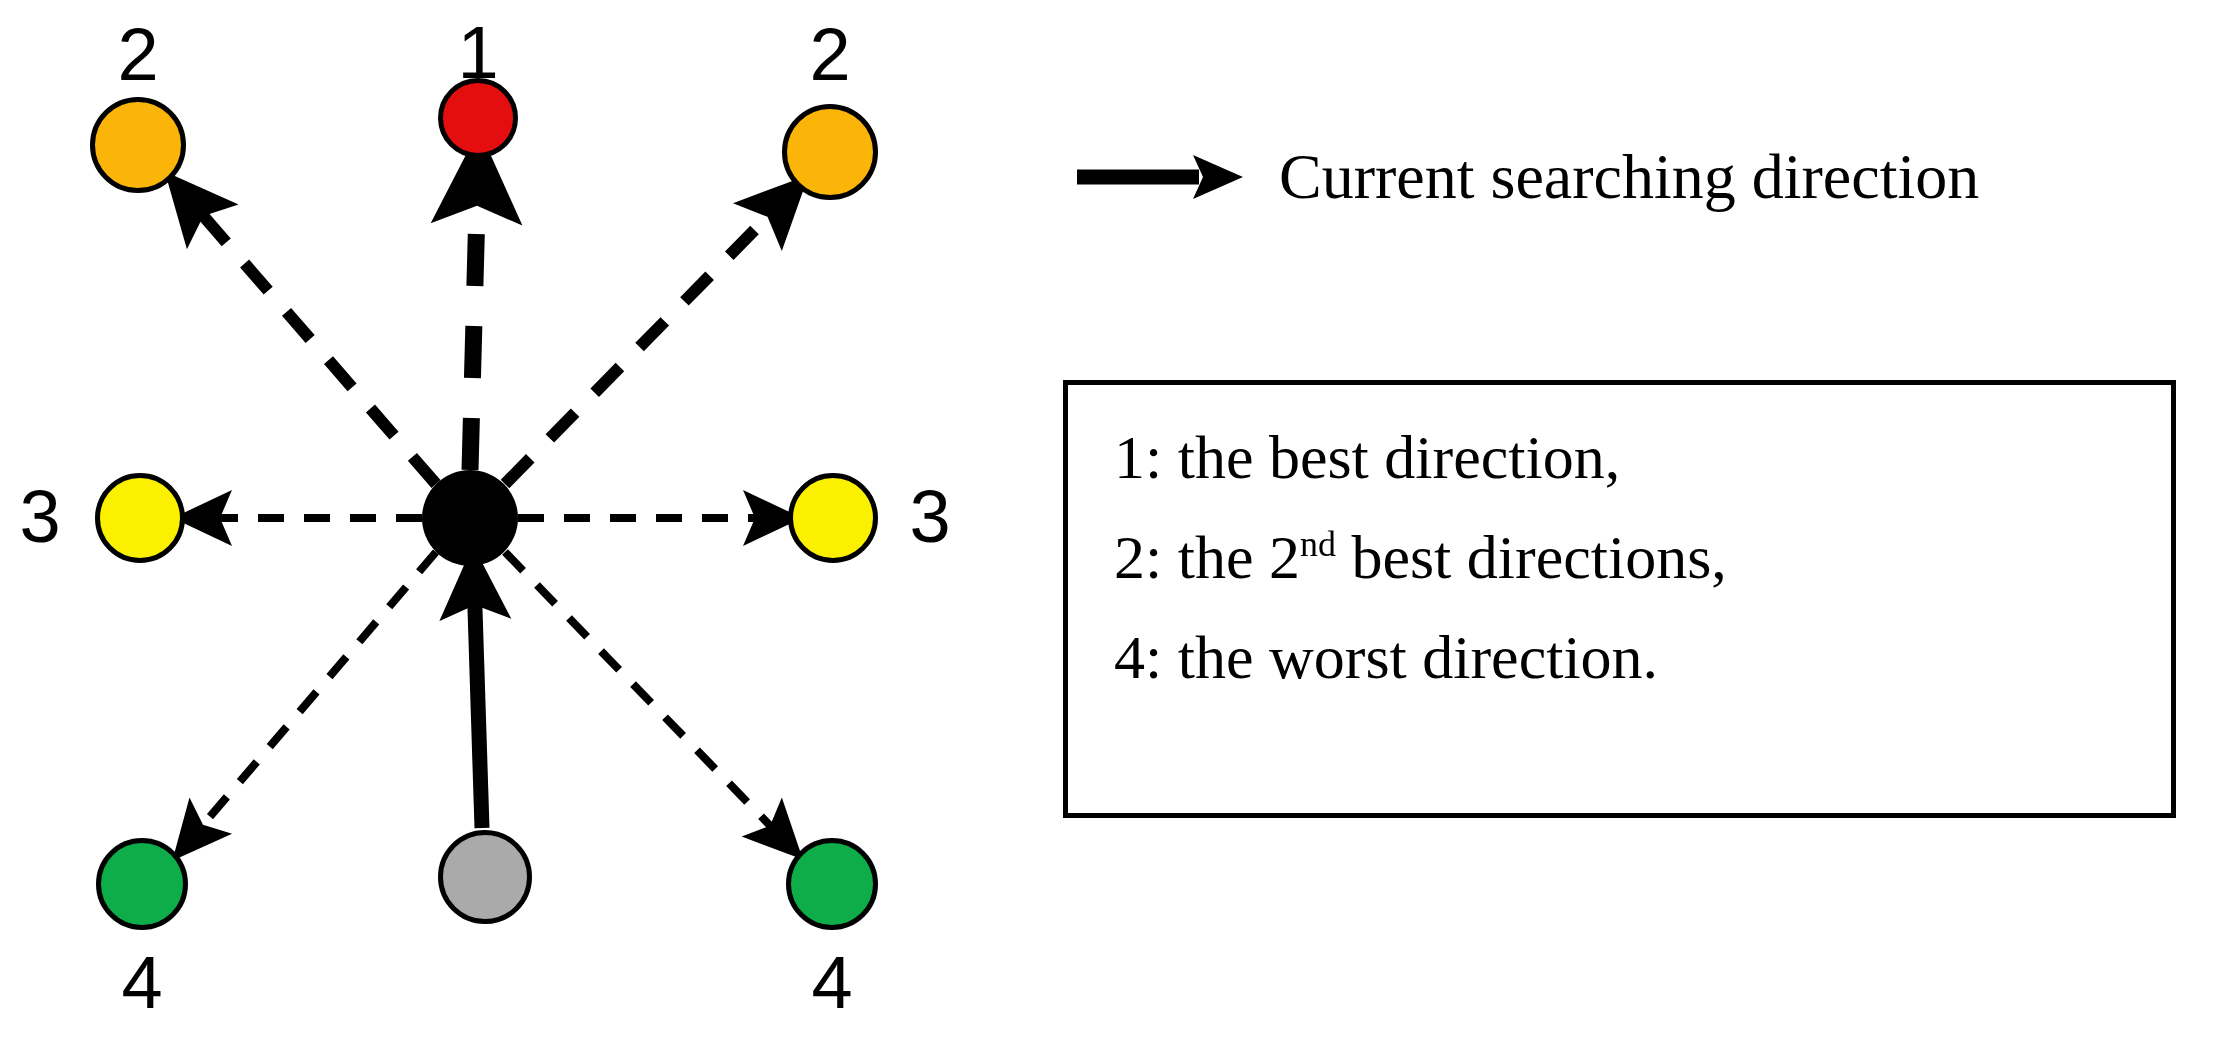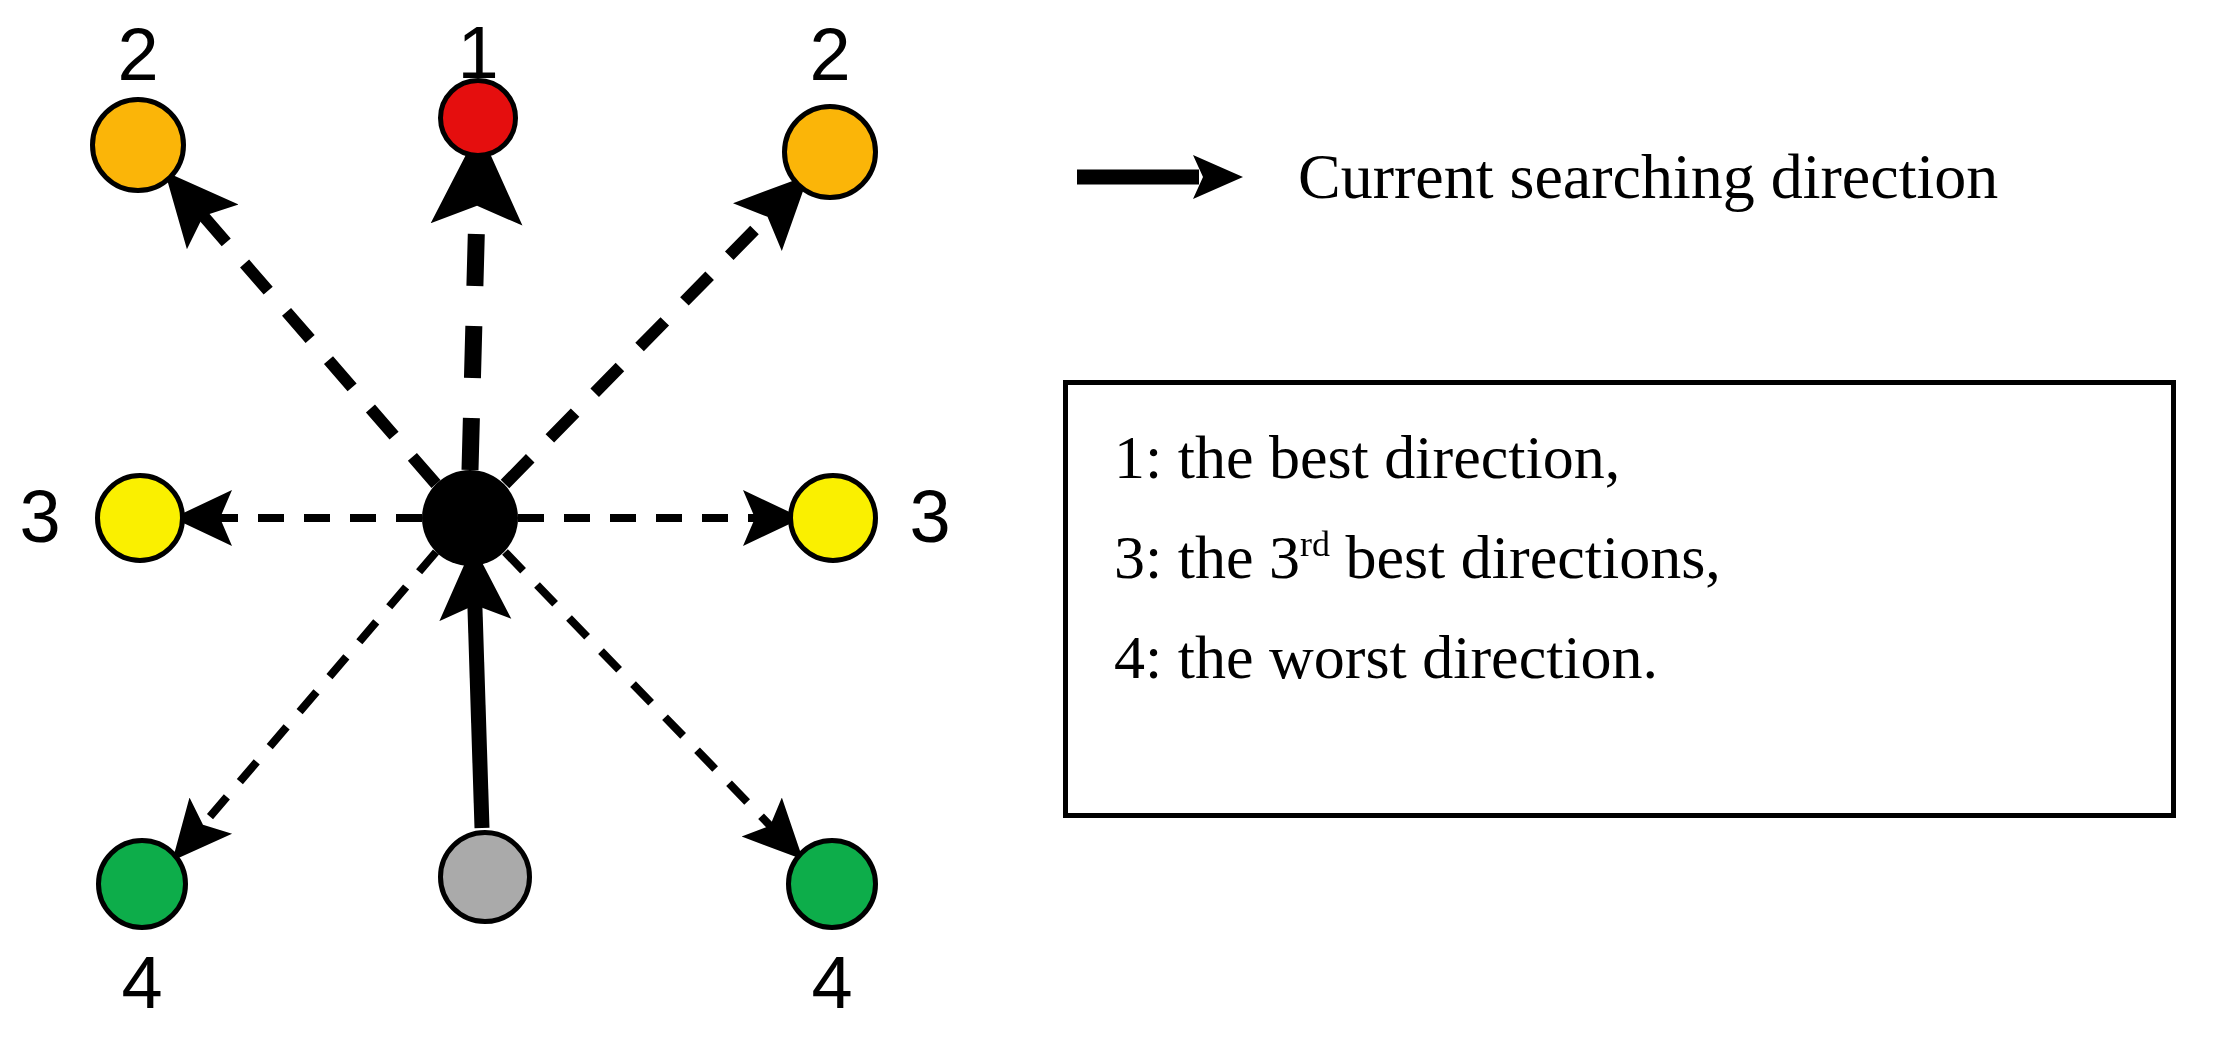--- a/index.html
+++ b/index.html
@@ -17,21 +17,21 @@
   .node.center{border:none;background:#000;}
 
   .rank-label{position:absolute;color:#000;font-size:74px;line-height:1;
               font-family:"Liberation Sans","DejaVu Sans",sans-serif;
               text-align:center;white-space:nowrap;}
 
   
   #legend-panel{position:absolute;left:1050px;top:0;width:1172px;height:1051px;}
 
   #searching-direction-row{position:absolute;left:25px;top:140px;
-        display:flex;align-items:center;gap:53px;}
+        display:flex;align-items:center;gap:34px;}
   #searching-direction-label{font-size:64px;color:#000;white-space:nowrap;
         font-family:"Liberation Serif","DejaVu Serif",serif;}
 
   #ranking-box{position:absolute;left:13px;top:380px;
         width:1113px;height:438px;border:5px solid #000;
         box-sizing:border-box;background:#fff;}
   #ranking-list{position:absolute;left:46px;top:22px;right:10px;}
   .ranking-line{font-size:62px;line-height:100px;color:#000;white-space:nowrap;
         font-family:"Liberation Serif","DejaVu Serif",serif;}
   .ranking-line sup{font-size:0.58em;vertical-align:super;line-height:0;}
@@ -122,24 +122,24 @@
       <div id="searching-direction-label">Current searching direction</div>
     </div>
 
     <div id="ranking-box">
       <div id="ranking-list">
 
         <div class="ranking-line">
           <span>1: the best direction,</span>
         </div>
 
+        <div class="ranking-line">
+          <span>2: the 2</span><sup>nd</sup><span> best directions,</span>
+        </div>
 
-        <div class="ranking-line">
-          <span>3: the 3</span><sup>rd</sup><span> best directions,</span>
-        </div>
 
         <div class="ranking-line">
           <span>4: the worst direction.</span>
         </div>
 
       </div>
     </div>
   </div>
 
 </div>

